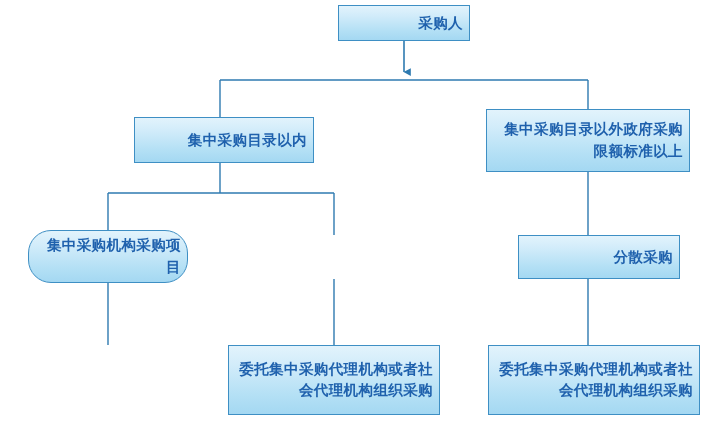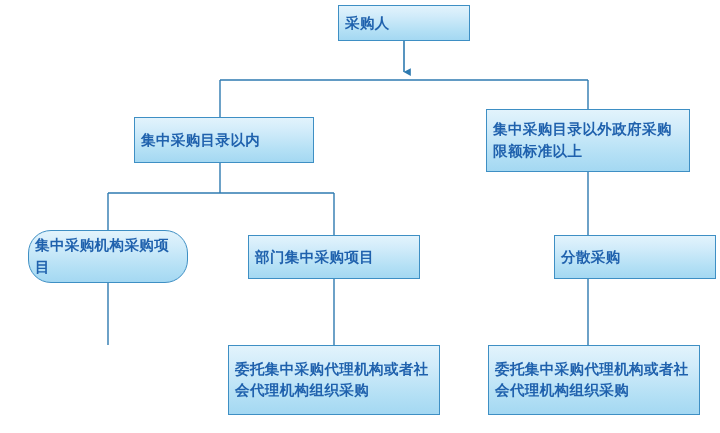--- a/index.html
+++ b/index.html
@@ -28,21 +28,21 @@
   }
   
   .node {
     position: absolute;
     box-sizing: border-box;
     border: 1px solid #3e8fc4;
     background-image: linear-gradient(to bottom, #e2f3fc 0%, #d2ecfa 28%, #b4e0f5 72%, #a4d8f2 100%);
     display: flex;
     align-items: center;
     justify-content: center;
-    text-align: left;
+    text-align: right;
     color: #1f61ad;
     font-size: 14.5px;
     font-weight: bold;
     line-height: 1.45;
     letter-spacing: 0.4px;
     padding: 17px 6px;
     z-index: 2;
   }
   .node .label {
     display: block;
@@ -88,25 +88,22 @@
   </div>
 
   <div class="node" style="left:134px; top:117px; width:180px; height:46px;">
     <span class="label">集中采购目录以内</span>
   </div>
 
   <div class="node" style="left:28px; top:230px; width:160px; height:53px;border-radius:23px;">
     <span class="label">集中采购机构采购项目</span>
   </div>
 
-  <div class="node" style="left:248px; top:235px; width:172px; height:44px;">
-    <span class="label">部门集中采购项目</span>
-  </div>
 
-  <div class="node" style="left:518px; top:235px; width:162px; height:44px;margin-left:36px;">
+  <div class="node" style="left:518px; top:235px; width:162px; height:44px;">
     <span class="label">分散采购</span>
   </div>
 
 
   <div class="node" style="left:228px; top:345px; width:212px; height:70px;">
     <span class="label">委托集中采购代理机构或者社会代理机构组织采购</span>
   </div>
 
   <div class="node" style="left:488px; top:345px; width:212px; height:70px;">
     <span class="label">委托集中采购代理机构或者社会代理机构组织采购</span>

